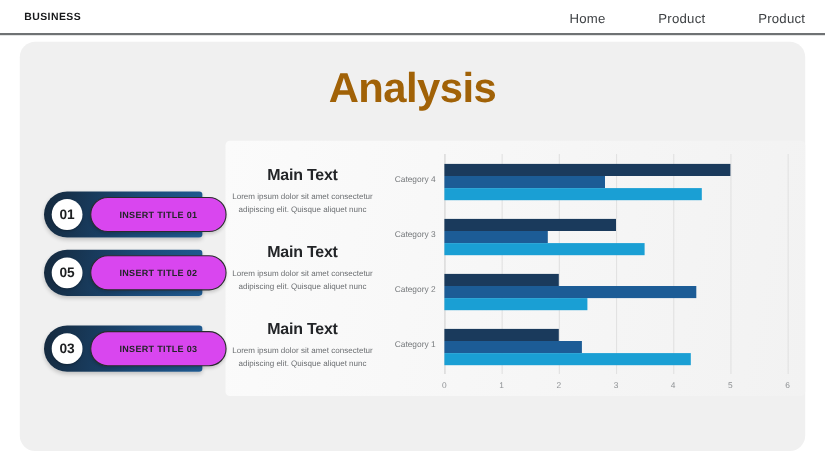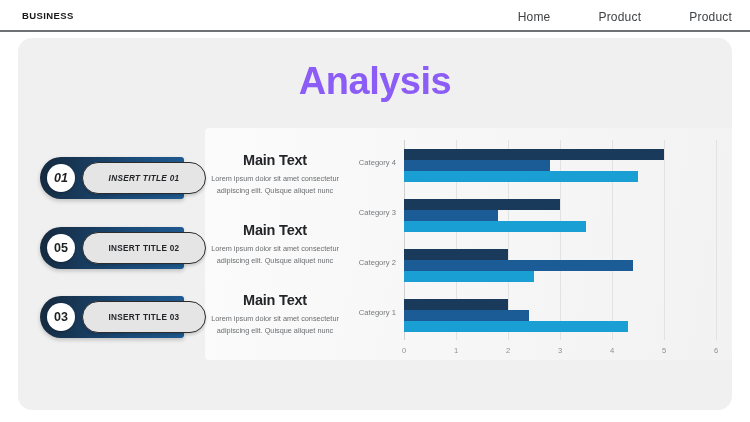--- a/index.html
+++ b/index.html
@@ -78,31 +78,31 @@
   }
 
   .page-title {
     position: absolute;
     left: 0; top: 60px;
     width: 750px;
     text-align: center;
     font-size: 38px;
     font-weight: bold;
     letter-spacing: -0.5px;
-    color: #8b5cf6;
+    color: #a16207;
   }
 
   
   .badge-row {
     position: absolute;
     left: 40px;
     width: 166px;
     height: 42px;
   }
-  .badge-row.r1 { top: 157px; font-style: italic; }
+  .badge-row.r1 { top: 174px; }
   .badge-row.r2 { top: 227px; }
   .badge-row.r3 { top: 296px; }
 
   .badge-slab {
     position: absolute;
     left: 0; top: 0;
     width: 144px; height: 42px;
     background: linear-gradient(100deg, #15293d 0%, #1b4a77 58%, #1f5b92 100%);
     border-radius: 21px 3px 3px 21px;
     box-shadow: 0 2px 4px rgba(0,0,0,0.20);
@@ -119,21 +119,21 @@
     font-size: 12.5px;
     font-weight: bold;
     color: #1d1f21;
     box-shadow: 0 1px 2px rgba(0,0,0,0.28);
   }
   .badge-pill {
     position: absolute;
     left: 42px; top: 5px;
     width: 124px; height: 32px;
     border-radius: 16px;
-    background: #e5e5e5;
+    background: #d946ef;
     border: 1.3px solid #2a2c2e;
     display: flex;
     align-items: center;
     justify-content: center;
     font-size: 8.2px;
     font-weight: bold;
     letter-spacing: 0.3px;
     color: #232528;
     box-shadow: 0 2px 3px rgba(0,0,0,0.16);
     cursor: pointer;

